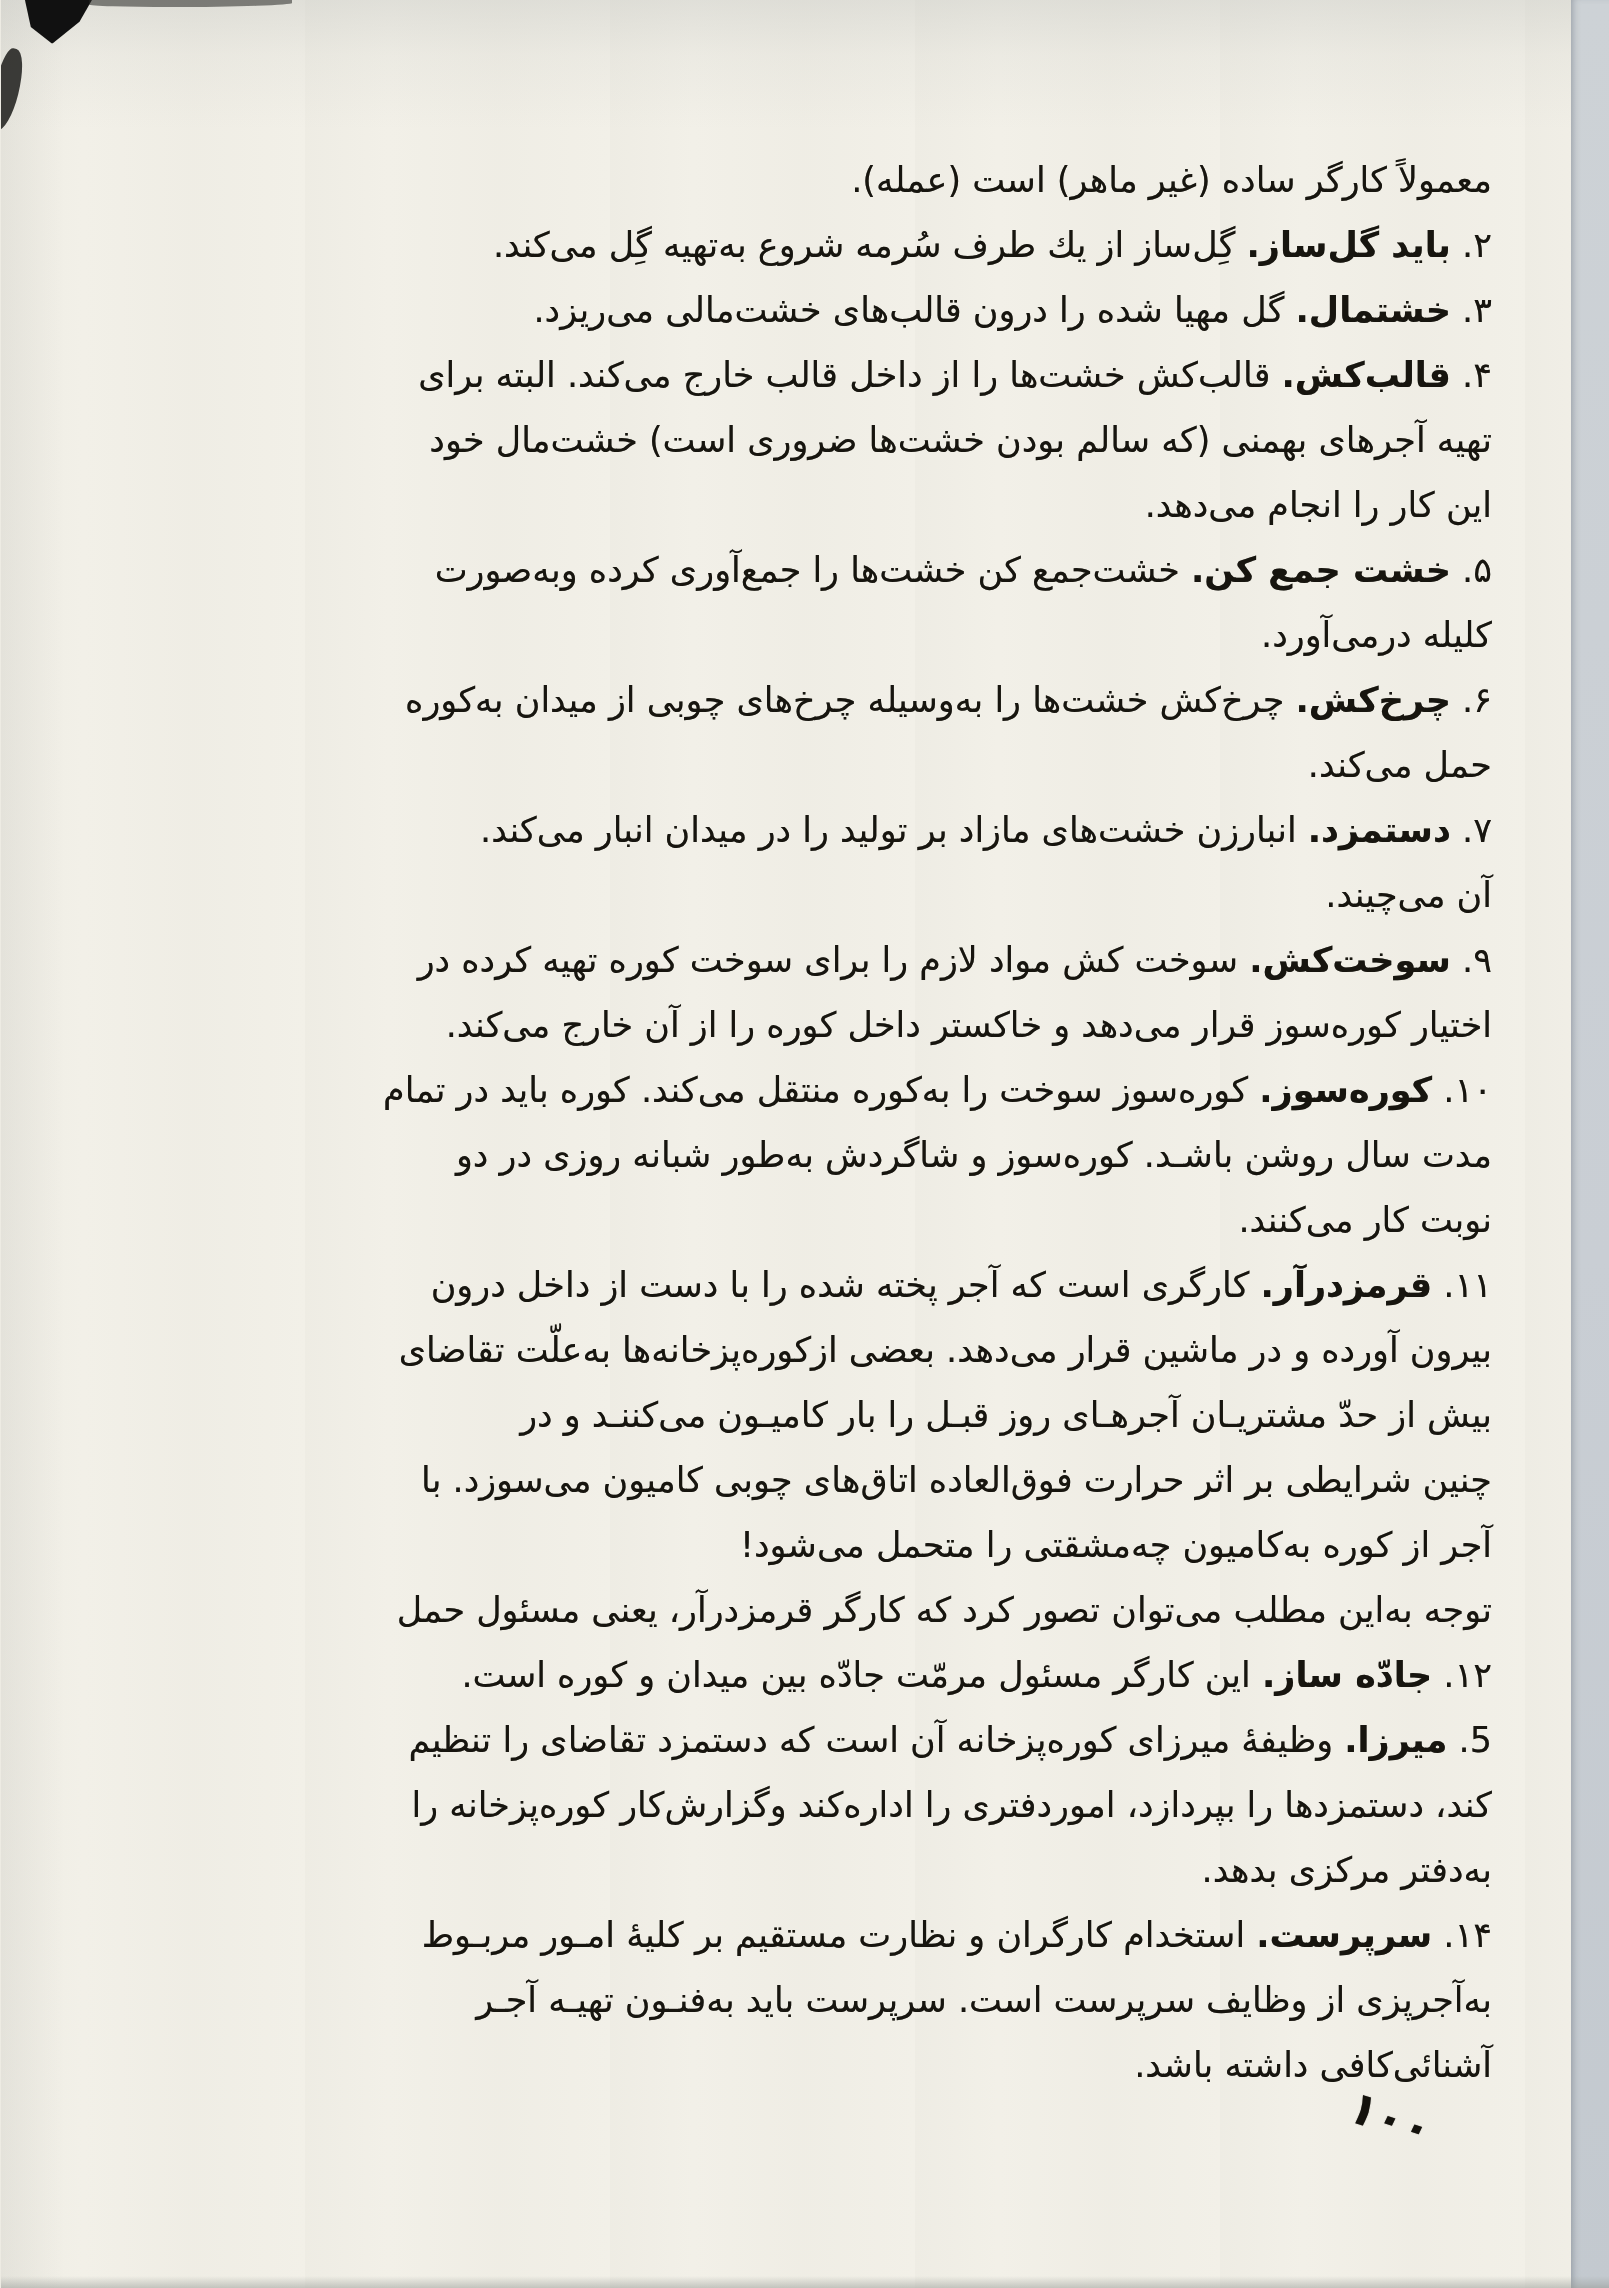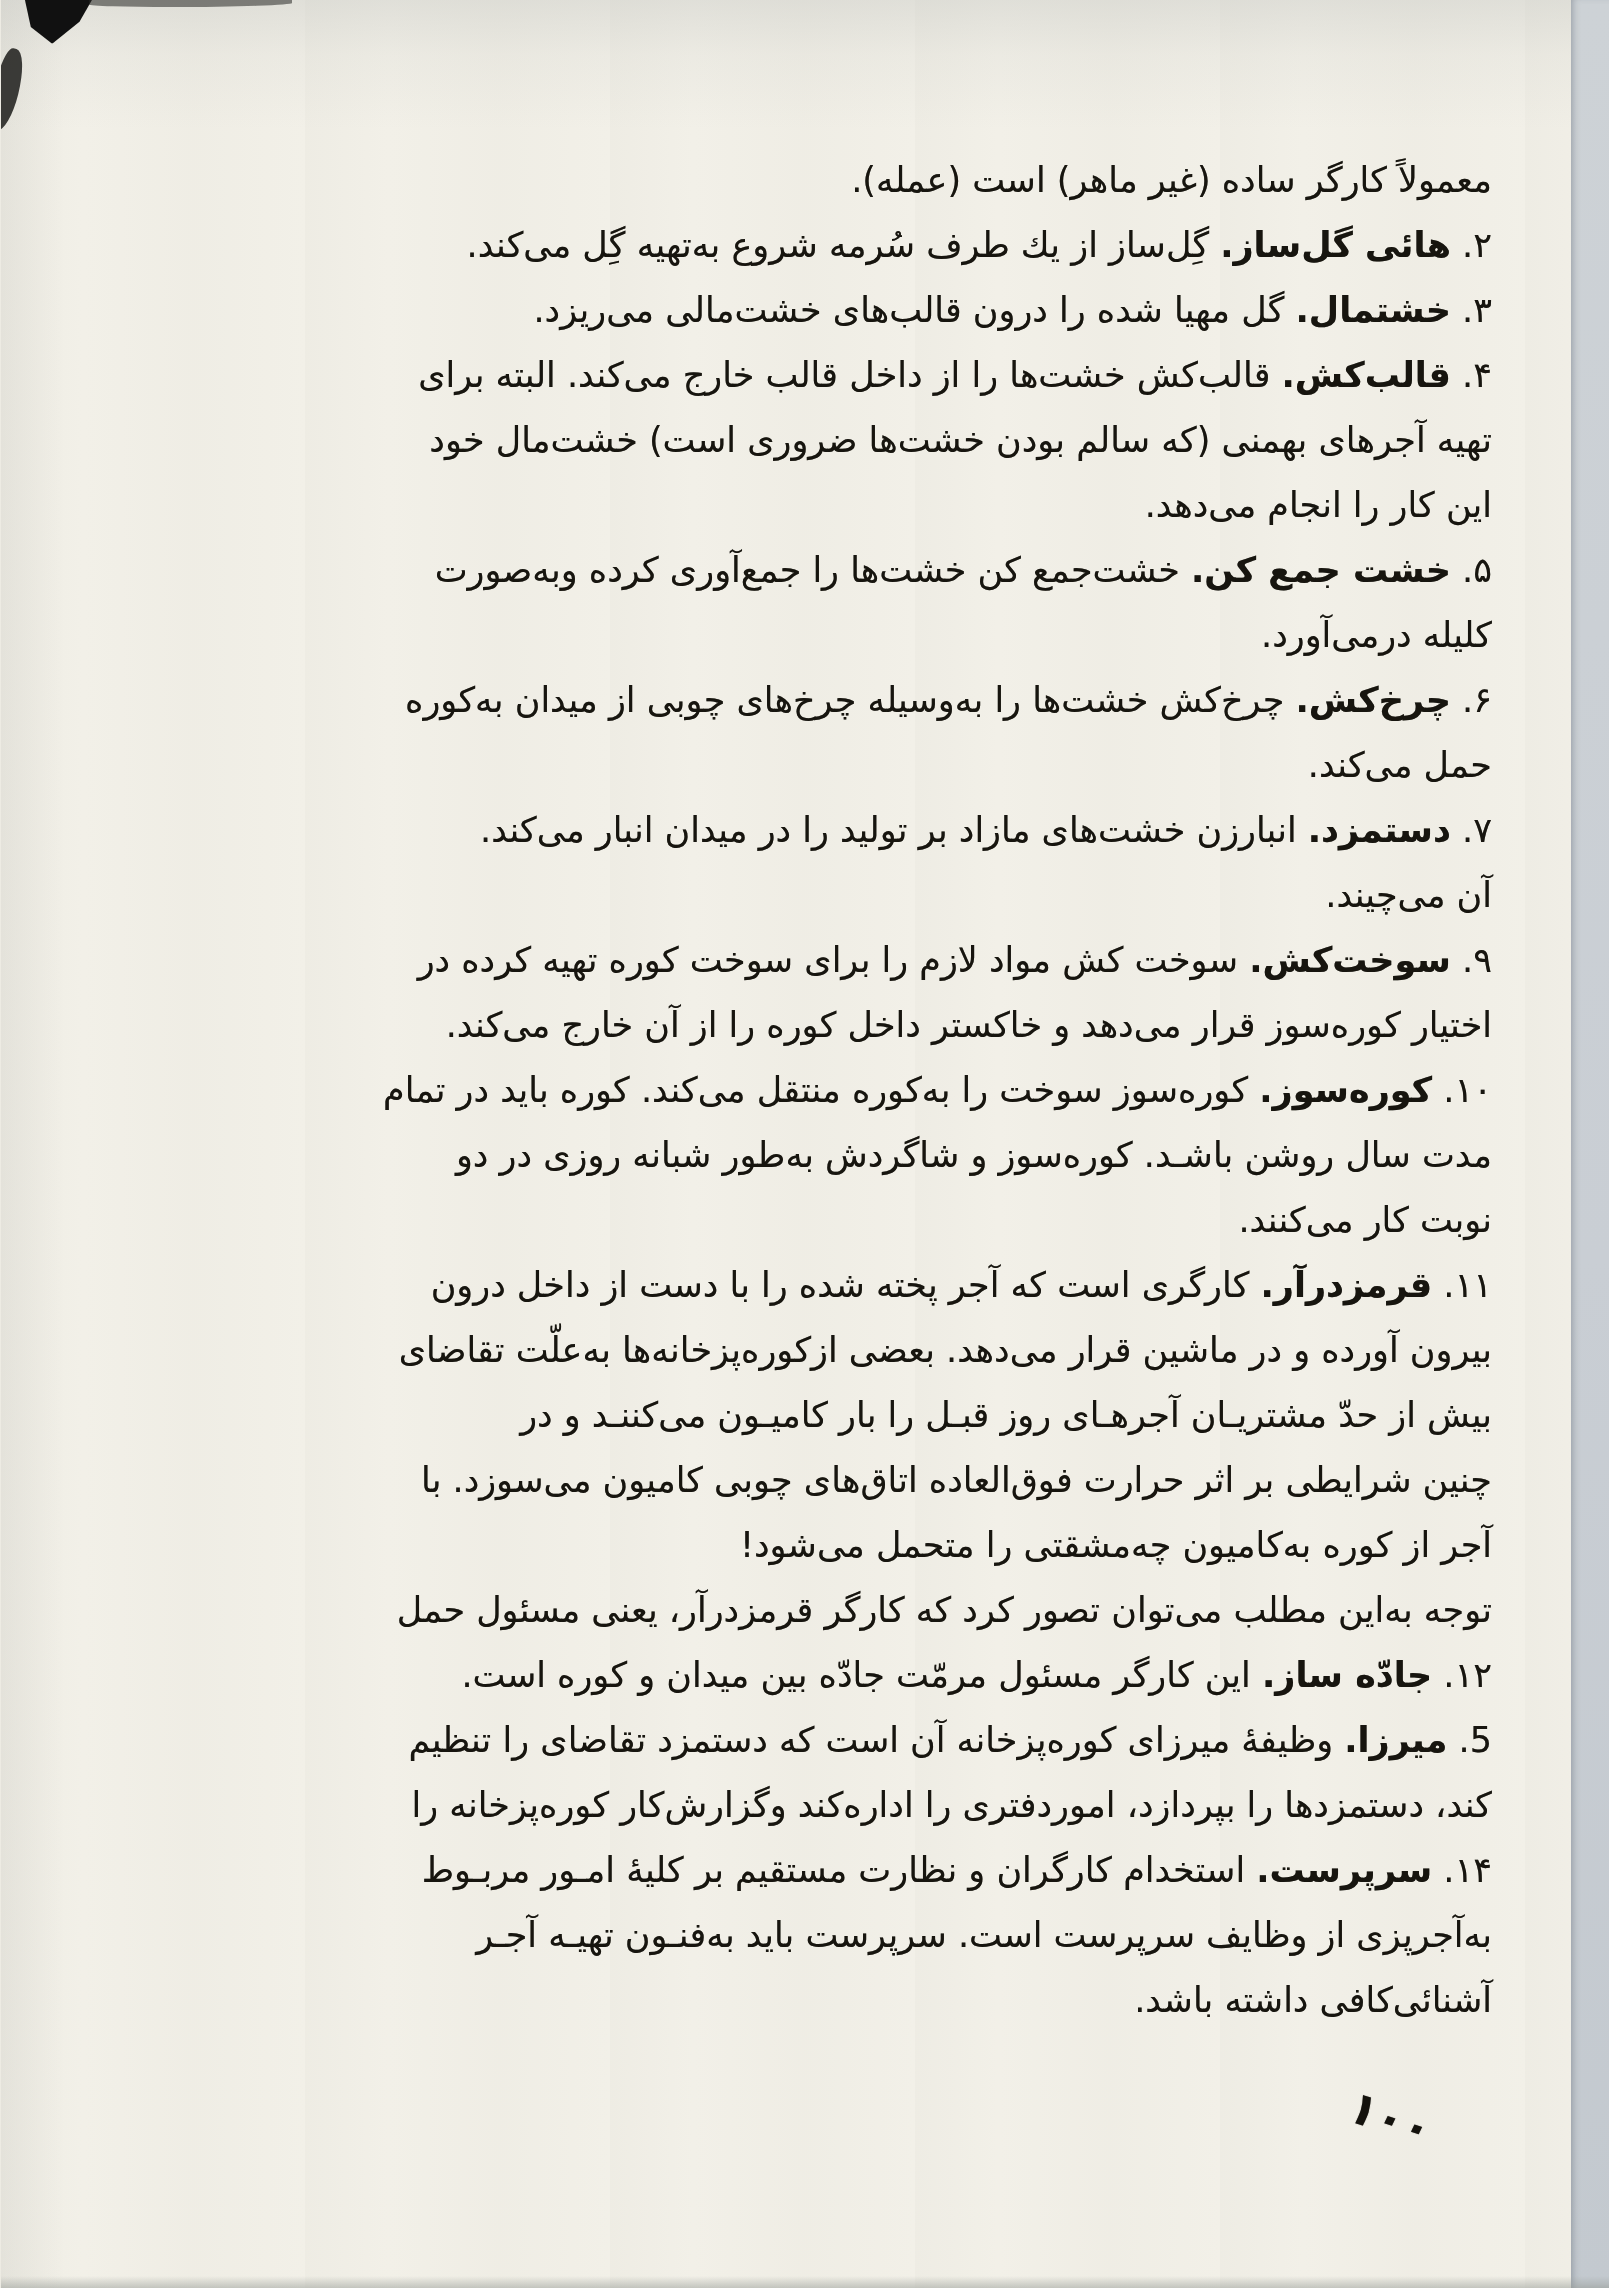--- a/index.html
+++ b/index.html
@@ -78,21 +78,21 @@
 <body>
 
 <div class="paper"></div>
 
 <div class="mark-corner"></div>
 <div class="mark-left"></div>
 <div class="mark-top-sliver"></div>
 
 <div class="text-block">
     <div class="line end"><span class="num"></span><span class="lbl"></span><span class="txt">معمولاً کارگر ساده (غیر ماهر) است (عمله).</span></div>
-    <div class="line"><span class="num">۲. </span><span class="lbl">هائی گل‌ساز.</span><span class="txt"> گِل‌ساز از یك طرف سُرمه شروع به‌تهیه گِل می‌کند.</span></div>
+    <div class="line"><span class="num">۲. </span><span class="lbl">باید گل‌ساز.</span><span class="txt"> گِل‌ساز از یك طرف سُرمه شروع به‌تهیه گِل می‌کند.</span></div>
     <div class="line"><span class="num">۳. </span><span class="lbl">خشتمال.</span><span class="txt"> گل مهیا شده را درون قالب‌های خشت‌مالی می‌ریزد.</span></div>
     <div class="line"><span class="num">۴. </span><span class="lbl">قالب‌کش.</span><span class="txt"> قالب‌کش خشت‌ها را از داخل قالب خارج می‌کند. البته برای</span></div>
     <div class="line"><span class="num"></span><span class="lbl"></span><span class="txt">تهیه آجرهای بهمنی (که سالم بودن خشت‌ها ضروری است) خشت‌مال خود</span></div>
     <div class="line end"><span class="num"></span><span class="lbl"></span><span class="txt">این کار را انجام می‌دهد.</span></div>
     <div class="line"><span class="num">۵. </span><span class="lbl">خشت جمع کن.</span><span class="txt"> خشت‌جمع کن خشت‌ها را جمع‌آوری کرده وبه‌صورت</span></div>
     <div class="line end"><span class="num"></span><span class="lbl"></span><span class="txt">کلیله درمی‌آورد.</span></div>
     <div class="line"><span class="num">۶. </span><span class="lbl">چرخ‌کش.</span><span class="txt"> چرخ‌کش خشت‌ها را به‌وسیله چرخ‌های چوبی از میدان به‌کوره</span></div>
     <div class="line end"><span class="num"></span><span class="lbl"></span><span class="txt">حمل می‌کند.</span></div>
     <div class="line"><span class="num">۷. </span><span class="lbl">دستمزد.</span><span class="txt"> انبارزن خشت‌های مازاد بر تولید را در میدان انبار می‌کند.</span></div>
     <div class="line end"><span class="num"></span><span class="lbl"></span><span class="txt">آن می‌چیند.</span></div>
@@ -103,20 +103,21 @@
     <div class="line end"><span class="num"></span><span class="lbl"></span><span class="txt">نوبت کار می‌کنند.</span></div>
     <div class="line"><span class="num">۱۱. </span><span class="lbl">قرمزدرآر.</span><span class="txt"> کارگری است که آجر پخته شده را با دست از داخل درون</span></div>
     <div class="line"><span class="num"></span><span class="lbl"></span><span class="txt">بیرون آورده و در ماشین قرار می‌دهد. بعضی ازکوره‌پزخانه‌ها به‌علّت تقاضای</span></div>
     <div class="line"><span class="num"></span><span class="lbl"></span><span class="txt">بیش از حدّ مشتریـان آجرهـای روز قبـل را بار کامیـون می‌کننـد و در</span></div>
     <div class="line"><span class="num"></span><span class="lbl"></span><span class="txt">چنین شرایطی بر اثر حرارت فوق‌العاده اتاق‌های چوبی کامیون می‌سوزد. با</span></div>
     <div class="line end"><span class="num"></span><span class="lbl"></span><span class="txt">آجر از کوره به‌کامیون چه‌مشقتی را متحمل می‌شود!</span></div>
     <div class="line"><span class="num"></span><span class="lbl"></span><span class="txt">توجه به‌این مطلب می‌توان تصور کرد که کارگر قرمزدرآر، یعنی مسئول حمل</span></div>
     <div class="line"><span class="num">۱۲. </span><span class="lbl">جادّه ساز.</span><span class="txt"> این کارگر مسئول مرمّت جادّه بین میدان و کوره است.</span></div>
     <div class="line"><span class="num">5. </span><span class="lbl">میرزا.</span><span class="txt"> وظیفهٔ میرزای کوره‌پزخانه آن است که دستمزد تقاضای را تنظیم</span></div>
     <div class="line"><span class="num"></span><span class="lbl"></span><span class="txt">کند، دستمزدها را بپردازد، اموردفتری را اداره‌کند وگزارش‌کار کوره‌پزخانه را</span></div>
+    <div class="line end"><span class="num"></span><span class="lbl"></span><span class="txt">به‌دفتر مرکزی بدهد.</span></div>
     <div class="line"><span class="num">۱۴. </span><span class="lbl">سرپرست.</span><span class="txt"> استخدام کارگران و نظارت مستقیم بر کلیهٔ امـور مربـوط</span></div>
     <div class="line"><span class="num"></span><span class="lbl"></span><span class="txt">به‌آجرپزی از وظایف سرپرست است. سرپرست باید به‌فنـون تهیـه آجـر</span></div>
     <div class="line end"><span class="num"></span><span class="lbl"></span><span class="txt">آشنائی‌کافی داشته باشد.</span></div>
   </div>
 
 <div class="folio">۱۰۰</div>
 
 <div class="scan-edge-right"></div>
 <div class="scan-edge-bottom"></div>
 

